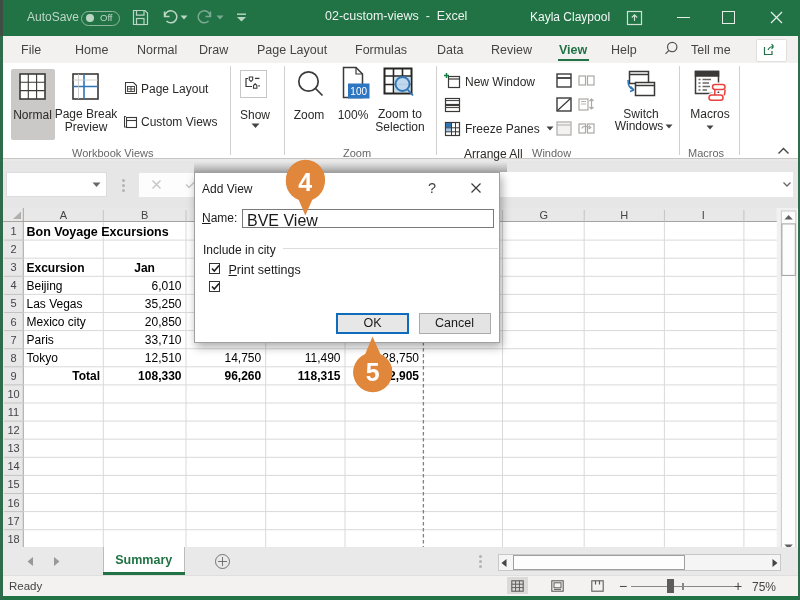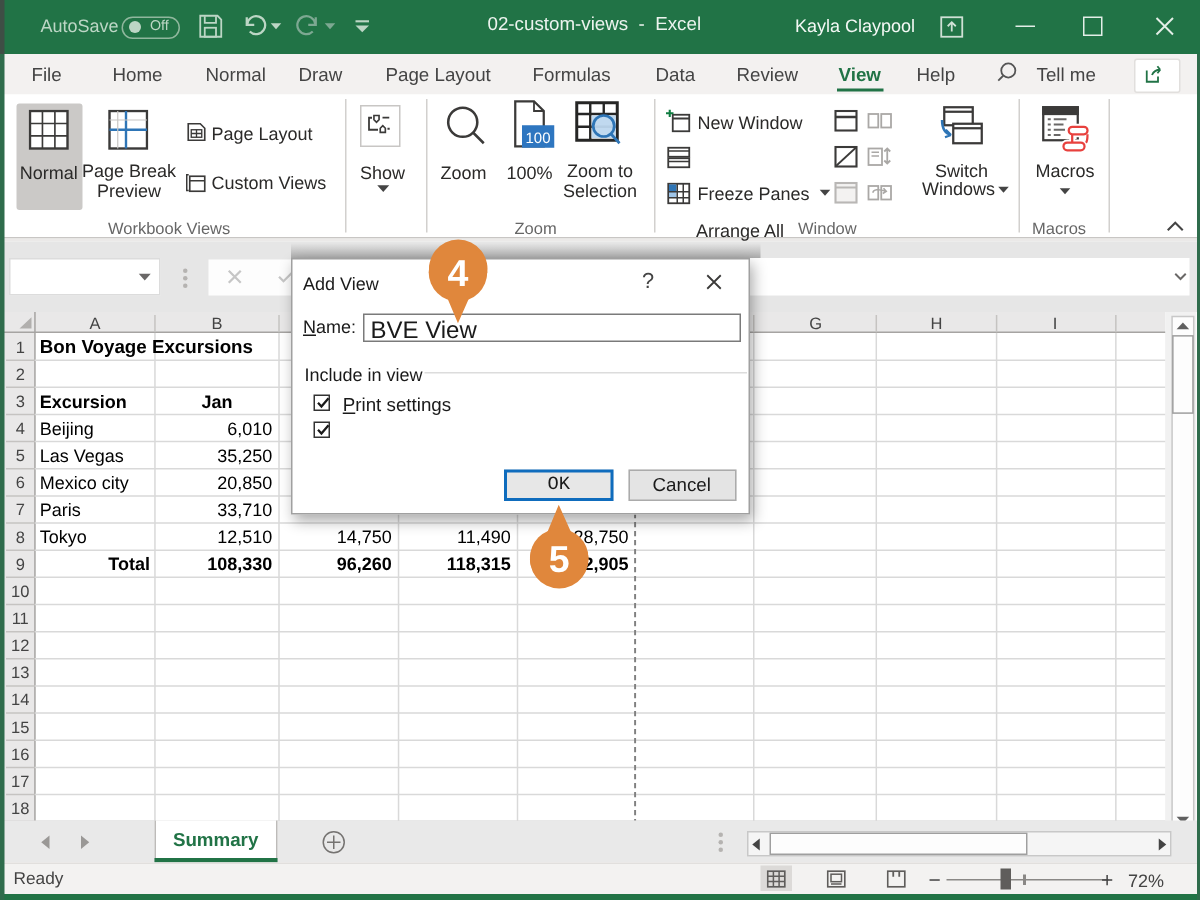--- a/index.html
+++ b/index.html
@@ -405,49 +405,49 @@
   </svg>
   <svg class="abs" style="left:591px;top:580px" width="13" height="12" viewBox="0 0 13 12">
     <rect x="0.8" y="0.8" width="11.4" height="10.4" fill="none" stroke="#5f5d5b" stroke-width="1.1"></rect>
     <path d="M4.5 0.8 V4.5 M8.5 0.8 V4.5" stroke="#5f5d5b" stroke-width="1.2"></path>
   </svg>
   <div class="abs" style="left:619px;top:578px;font-size:14px;color:#444;">−</div>
   <div class="abs" style="left:631px;top:585.5px;width:108px;height:1.5px;background:#8a8886;"></div>
   <div class="abs" style="left:682px;top:583px;width:1.5px;height:7px;background:#8a8886;"></div>
   <div class="abs" style="left:666.5px;top:579px;width:7px;height:14px;background:#5f5d5b;"></div>
   <div class="abs" style="left:734px;top:578px;font-size:14px;color:#444;">+</div>
-  <div class="abs" style="left:746px;top:580px;width:30px;text-align:right;font-size:12px;color:#444;">72%</div>
+  <div class="abs" style="left:746px;top:580px;width:30px;text-align:right;font-size:12px;color:#444;">75%</div>
 
   <div class="abs" style="left:0;top:595.5px;width:800px;height:4.5px;background:#217346;"></div>
   <div class="abs" style="left:0;top:36px;width:2.5px;height:564px;background:#2f6c4c;"></div>
   <div class="abs" style="left:797.5px;top:36px;width:2.5px;height:564px;background:#2f6c4c;"></div>
 
   <div class="abs" style="left:194px;top:161.5px;width:313px;height:10.5px;background:linear-gradient(to bottom, rgba(120,120,120,0) 0%, rgba(90,90,90,0.42) 100%);"></div>
   <div class="abs" style="left:194px;top:172px;width:306px;height:171px;background:#fff;border:1px solid #a0a0a0;box-sizing:border-box;box-shadow:2px 4px 9px rgba(0,0,0,0.33);"></div>
   <div class="abs" style="left:202px;top:182px;font-size:12px;color:#1a1a1a;">Add View</div>
   <div class="abs" style="left:428px;top:180px;font-size:14.5px;color:#444;">?</div>
   <svg class="abs" style="left:470px;top:182px" width="12" height="12">
       <path d="M1.5 1.5 L10.5 10.5 M10.5 1.5 L1.5 10.5" stroke="#3b3a39" stroke-width="1.2"></path>
     </svg>
   <div class="abs" style="left:202px;top:211px;font-size:12px;color:#1a1a1a;"><span style="text-decoration:underline;">N</span>ame:</div>
   <div class="abs" style="left:242px;top:209px;width:252px;height:18.5px;background:#fff;border:1px solid #7a7a7a;box-sizing:border-box;"></div>
   <div class="abs" style="left:247px;top:211.5px;font-size:16px;color:#1a1a1a;">BVE View</div>
-  <div class="abs" style="left:203px;top:242.5px;font-size:12px;color:#1a1a1a;">Include in view</div>
+  <div class="abs" style="left:203px;top:242.5px;font-size:12px;color:#1a1a1a;">Include in city</div>
   <div class="abs" style="left:283px;top:248px;width:215px;height:1px;background:#dcdcdc;"></div>
   <div class="abs" style="left:209px;top:263px;width:11px;height:11px;border:1.4px solid #333;box-sizing:border-box;background:#fff;"></div>
   <svg class="abs" style="left:210px;top:263px" width="11" height="11">
       <path d="M2 5.5 L4.3 8 L9 2.5" fill="none" stroke="#1a1a1a" stroke-width="1.5"></path>
     </svg>
   <div class="abs" style="left:228.5px;top:263px;font-size:12.5px;color:#1a1a1a;"><span style="text-decoration:underline;">P</span>rint settings</div>
   <div class="abs" style="left:209px;top:281px;width:11px;height:11px;border:1.4px solid #333;box-sizing:border-box;background:#fff;"></div>
   <svg class="abs" style="left:210px;top:281px" width="11" height="11">
       <path d="M2 5.5 L4.3 8 L9 2.5" fill="none" stroke="#1a1a1a" stroke-width="1.5"></path>
     </svg>
   <div class="abs" style="left:336px;top:312.8px;width:73px;height:21.7px;background:#e7e7e7;border:2px solid #0f6cbd;box-sizing:border-box;"></div>
-  <div class="abs" style="left:336px;top:316px;width:73px;text-align:center;font-size:12.5px;color:#1a1a1a;font-family:Liberation Mono, monospace;">OK</div>
+  <div class="abs" style="left:336px;top:316px;width:73px;text-align:center;font-size:12.5px;color:#1a1a1a;">OK</div>
   <div class="abs" style="left:418.5px;top:313.3px;width:72px;height:20.7px;background:#e4e4e4;border:1px solid #ababab;box-sizing:border-box;"></div>
   <div class="abs" style="left:418.5px;top:316px;width:72px;text-align:center;font-size:12.5px;color:#1a1a1a;">Cancel</div>
 
   <svg class="abs" style="left:280px;top:155.5px" width="52" height="65" viewBox="0 0 52 65">
     <path d="M25.3 59.5 L17.5 41 A19.5 19.5 0 1 1 33.5 41 Z" fill="#e0873c"></path>
     <circle cx="25.3" cy="25.5" r="19.5" fill="#e0873c"></circle>
     <text x="25.3" y="34.5" font-family="Liberation Sans" font-size="25" font-weight="bold" fill="#fff" text-anchor="middle">4</text>
   </svg>
   <svg class="abs" style="left:347px;top:331px" width="52" height="65" viewBox="0 0 52 65">
     <path d="M25.5 5.5 L17.8 24 A19.5 19.5 0 1 0 33.8 24 Z" fill="#e0873c"></path>

